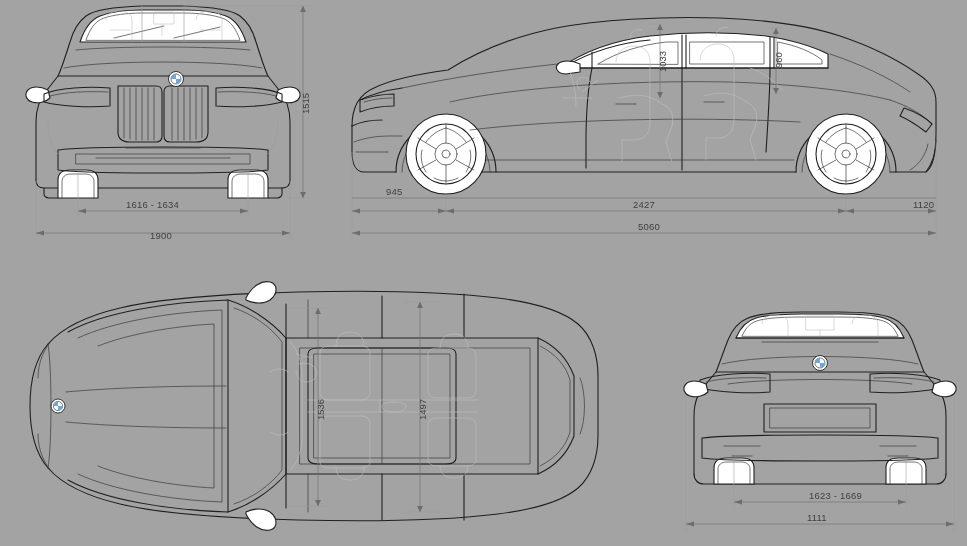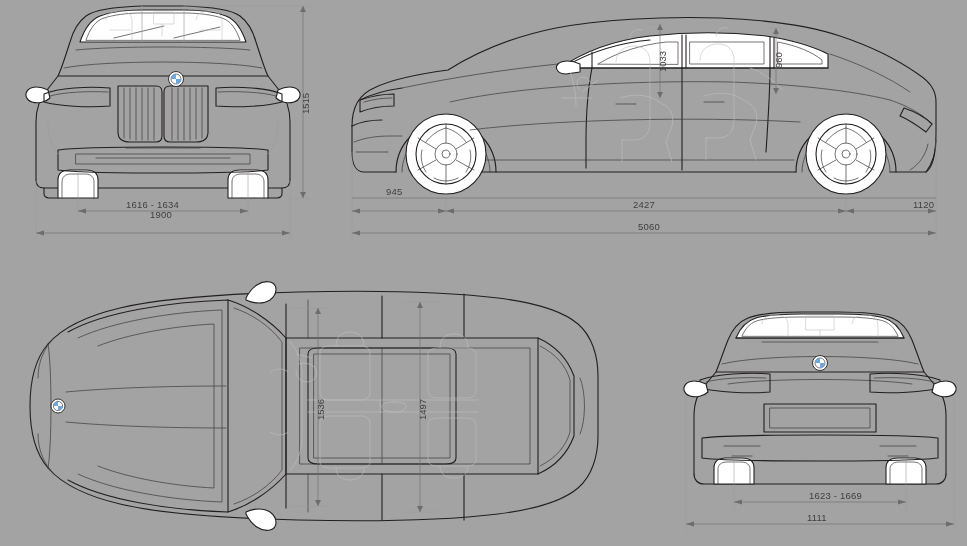--- a/index.html
+++ b/index.html
@@ -150,21 +150,21 @@
         <path class="dim-ext" d="M22 178 L22 238"></path>
         <path class="dim-ext" d="M276 178 L276 238"></path>
         <path class="dim" d="M22 231 L276 231"></path>
         <path class="tick" d="M22 231 L30 228.5 L30 233.5 Z"></path>
         <path class="tick" d="M276 231 L268 228.5 L268 233.5 Z"></path>
       </g>
     </svg>
 
     <div class="vert" style="left:286px; top:112px;">1515</div>
     <div class="dimtext" style="left:112px; top:197px;">1616 - 1634</div>
-    <div class="dimtext" style="left:136px; top:207px;">1900</div>
+    <div class="dimtext" style="left:136px; top:228px;">1900</div>
   </div>
 
   <div class="view" style="left:330px; top:2px; width:630px; height:250px;">
     <svg width="630" height="250" viewBox="0 0 630 250">
 
       <path class="ln" d="M22 124 C22 104 30 92 44 86 C60 78 88 72 118 68 C150 48 186 34 226 26 C268 18 330 14 390 16 C440 18 480 24 510 34 C540 44 568 58 588 72 C600 80 606 88 606 100 L606 130 C606 152 602 166 596 170 L560 170"></path>
       <path class="ln" d="M22 124 L22 150 C22 162 26 170 34 170 L66 170"></path>
 
       <path class="ln" d="M128 170 L466 170"></path>
       <path class="ln-thin" d="M130 158 L464 158"></path>

